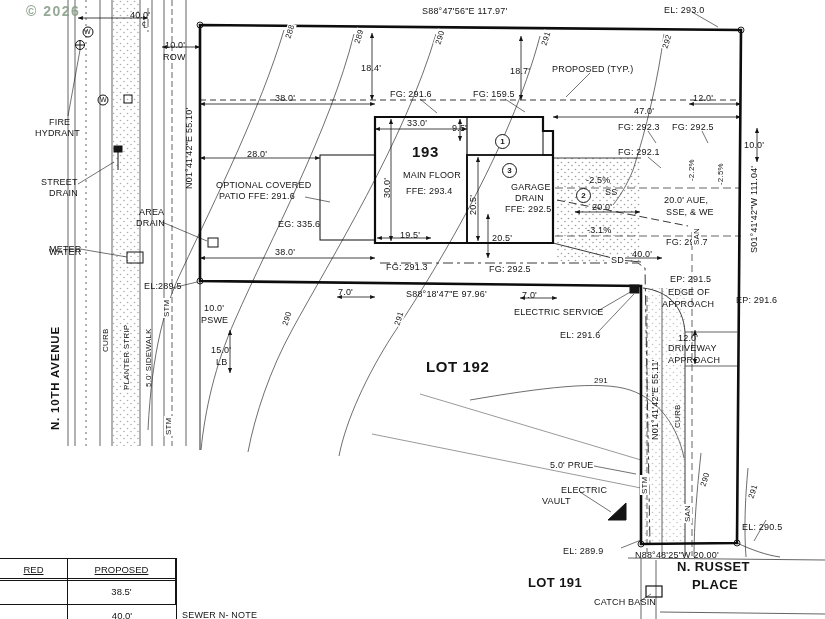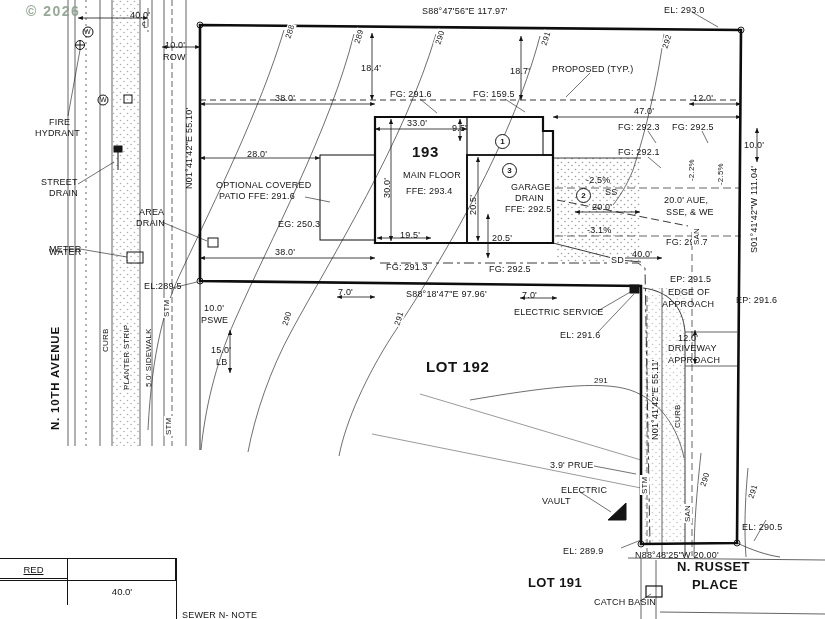--- a/index.html
+++ b/index.html
@@ -237,21 +237,21 @@
 <span class="lbl" style="left:592px;top:202px">20.0'</span>
 <span class="lbl" style="left:664px;top:195px">20.0' AUE,</span>
 <span class="lbl" style="left:666px;top:207px">SSE, &amp; WE</span>
 <span class="lbl v" style="left:749px;top:253px">S01°41'42"W 111.04'</span>
 
 <span class="lbl" style="left:41px;top:177px">STREET</span>
 <span class="lbl" style="left:49px;top:188px">DRAIN</span>
 <span class="lbl" style="left:216px;top:180px">OPTIONAL COVERED</span>
 <span class="lbl" style="left:219px;top:191px">PATIO FFE: 291.6</span>
 <span class="lbl v" style="left:468px;top:215px">20.5'</span>
-<span class="lbl" style="left:278px;top:219px">EG: 250.3</span>
+<span class="lbl" style="left:278px;top:219px">EG: 335.6</span>
 <span class="lbl" style="left:139px;top:207px">AREA</span>
 <span class="lbl" style="left:136px;top:218px">DRAIN</span>
 <span class="lbl" style="left:587px;top:225px">-3.1%</span>
 <span class="lbl" style="left:666px;top:237px">FG: 291.7</span>
 <span class="lbl" style="left:400px;top:230px">19.5'</span>
 <span class="lbl" style="left:492px;top:233px">20.5'</span>
 
 <span class="lbl" style="left:49px;top:247px">WATER</span>
 <span class="lbl" style="left:49px;top:244px">METER</span>
 <span class="lbl" style="left:275px;top:247px">38.0'</span>
@@ -289,34 +289,36 @@
 <span class="lbl s8 v" style="left:122px;top:390px">PLANTER STRIP</span>
 <span class="lbl s8 v" style="left:144px;top:387px">5.0' SIDEWALK</span>
 <span class="lbl s8 v bg" style="left:162px;top:318px">STM</span>
 <span class="lbl s8 v bg" style="left:164px;top:436px">STM</span>
 <span class="lbl s8 v bg" style="left:640px;top:495px">STM</span>
 <span class="lbl s8 v bg" style="left:692px;top:246px">SAN</span>
 <span class="lbl s8 v bg" style="left:683px;top:523px">SAN</span>
 <span class="lbl" style="left:84px;top:27px;font-size:7px">W</span>
 <span class="lbl" style="left:100px;top:95px;font-size:7px">W</span>
 
-<span class="lbl" style="left:550px;top:460px">3.9' PRUE</span>
+<span class="lbl" style="left:550px;top:460px">5.0' PRUE</span>
 <span class="lbl" style="left:561px;top:485px">ELECTRIC</span>
 <span class="lbl" style="left:542px;top:496px">VAULT</span>
 <span class="lbl s8 rc" style="left:697px;top:475px">290</span>
 <span class="lbl s8 rc" style="left:745px;top:487px">291</span>
 <span class="lbl" style="left:742px;top:522px">EL: 290.5</span>
 <span class="lbl" style="left:563px;top:546px">EL: 289.9</span>
 <span class="lbl" style="left:635px;top:550px">N88°48'25"W 20.00'</span>
 <span class="lbl big2" style="left:528px;top:578px">LOT 191</span>
 <span class="lbl big2" style="left:677px;top:562px">N. RUSSET</span>
 <span class="lbl big2" style="left:692px;top:580px">PLACE</span>
 <span class="lbl" style="left:594px;top:597px">CATCH BASIN</span>
 <span class="lbl" style="left:182px;top:610px">SEWER N- NOTE</span>
 
 <div class="tbl">
   <div class="td th">RED</div>
+  <div class="td th">PROPOSED</div>
   <div class="td r1"></div>
+  <div class="td r1">38.5'</div>
   <div class="td"></div>
   <div class="td">40.0'</div>
 </div>
 
 </div>
 
 </body></html>

